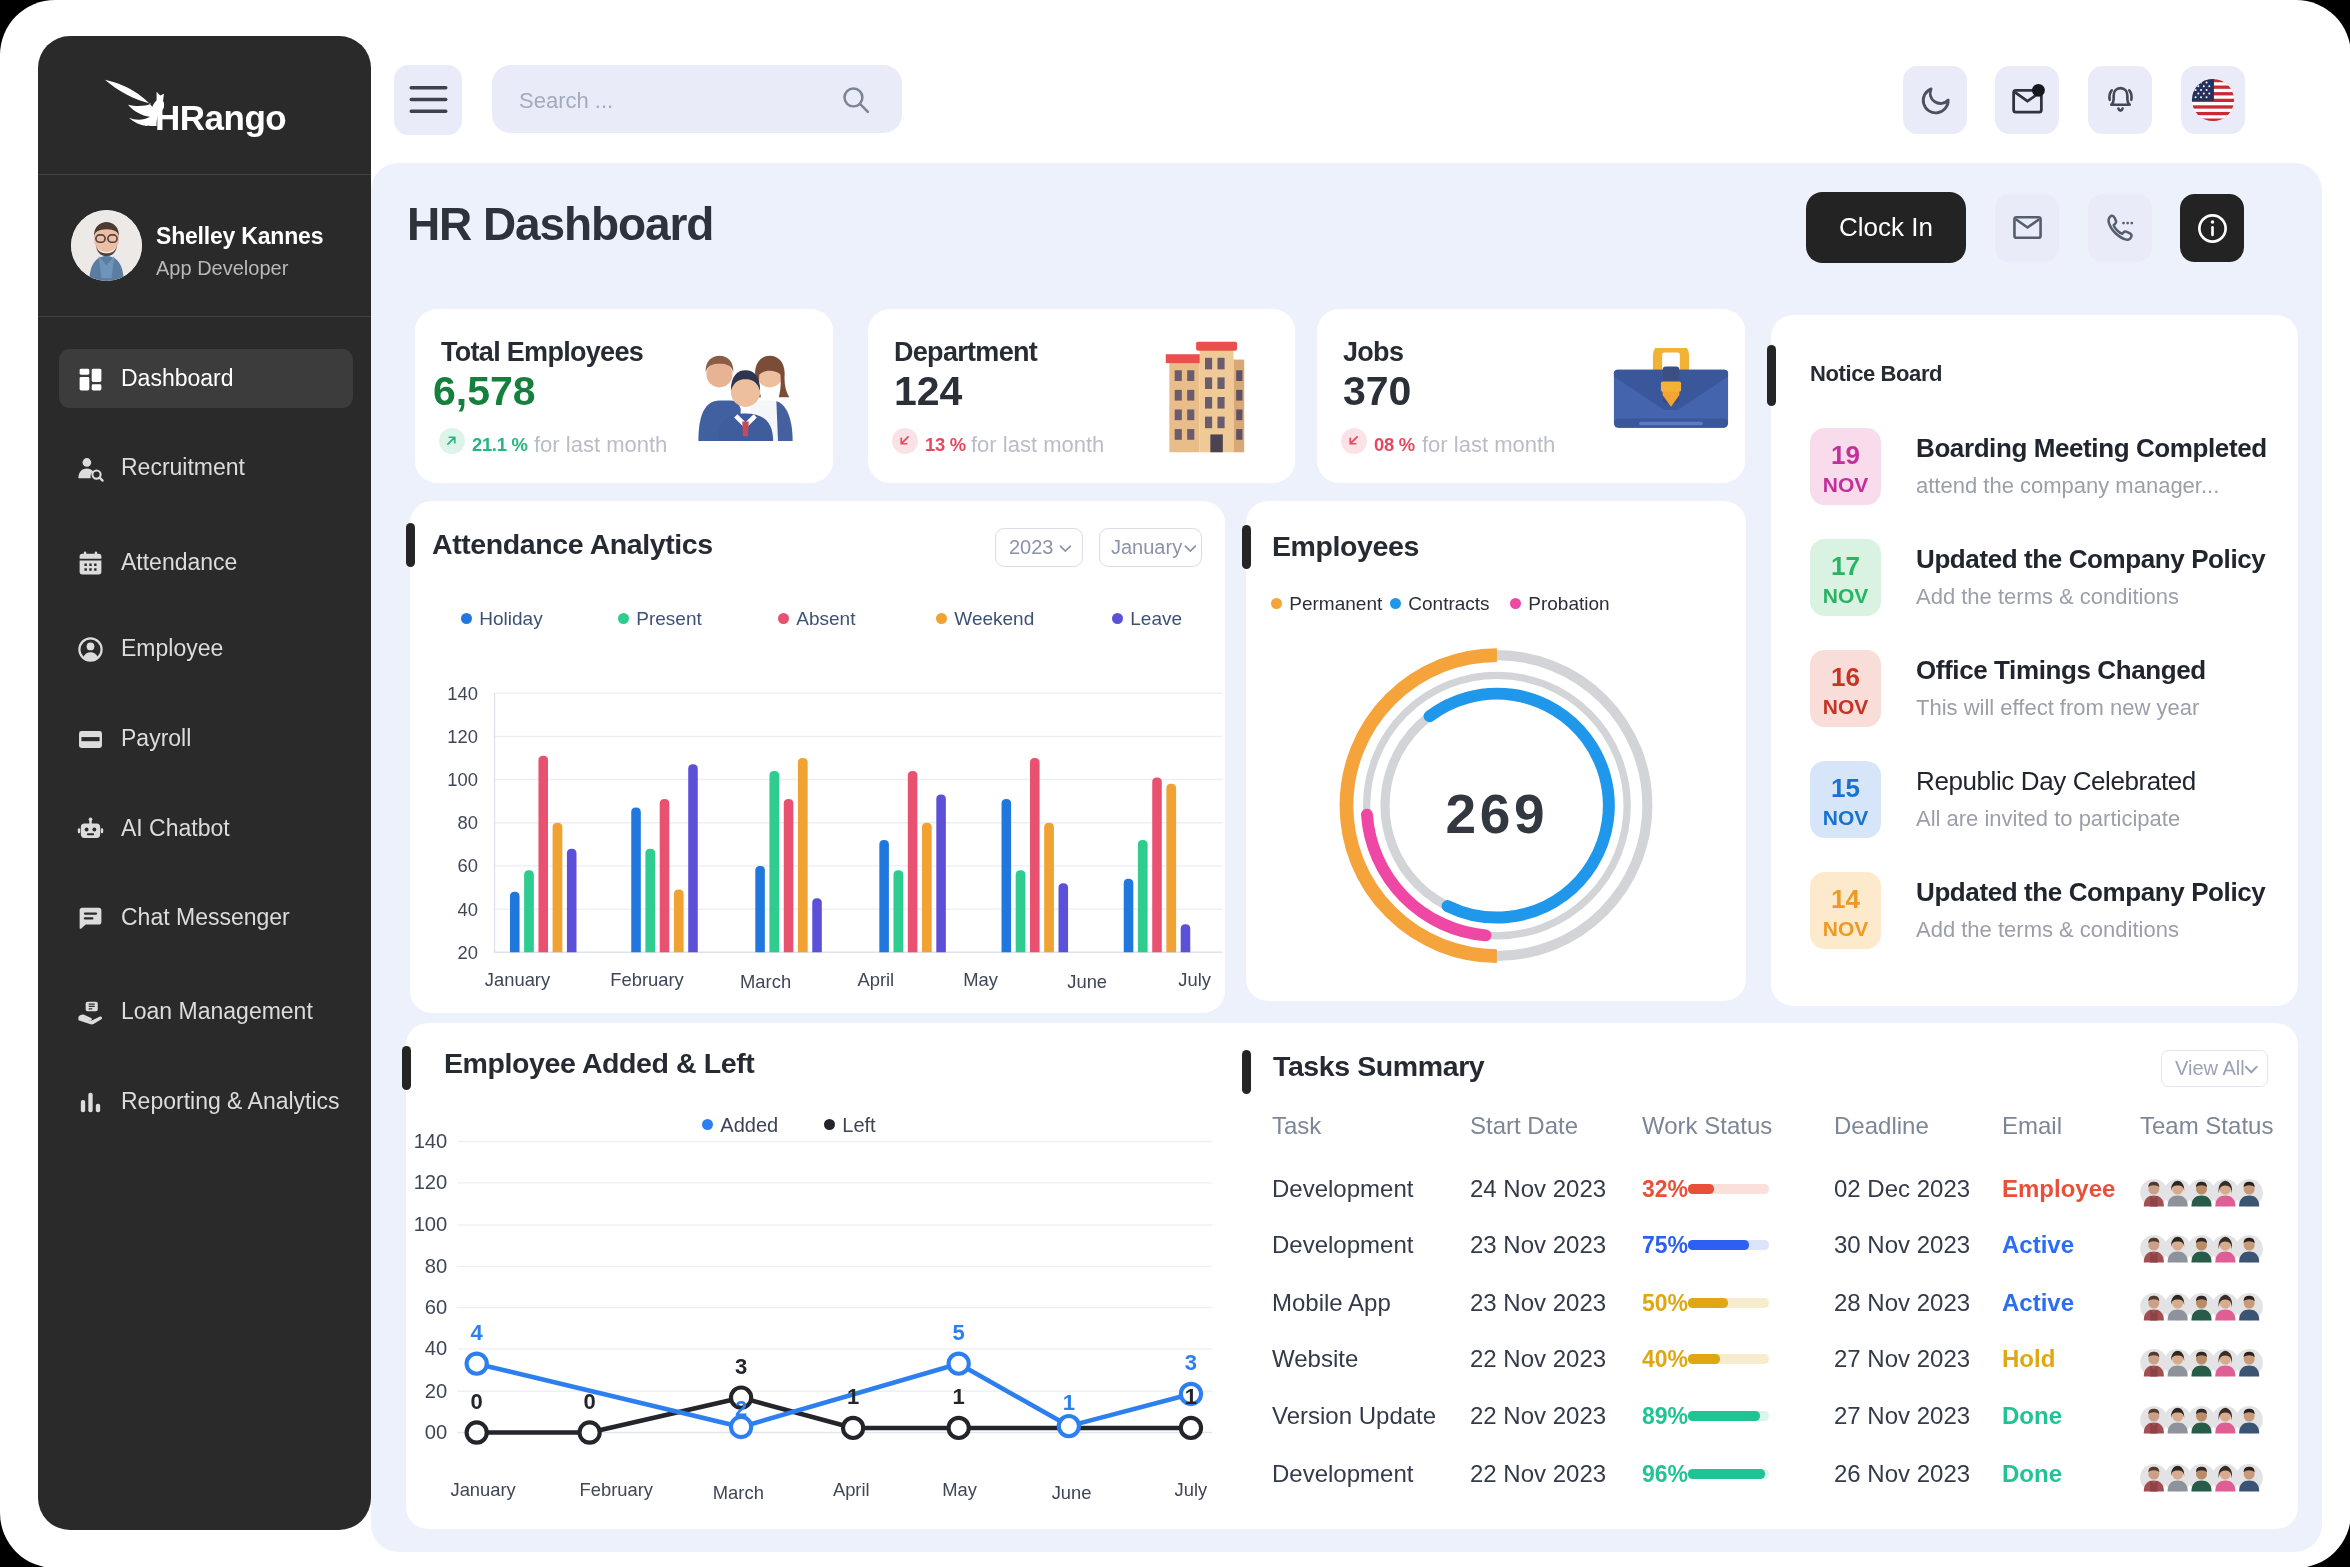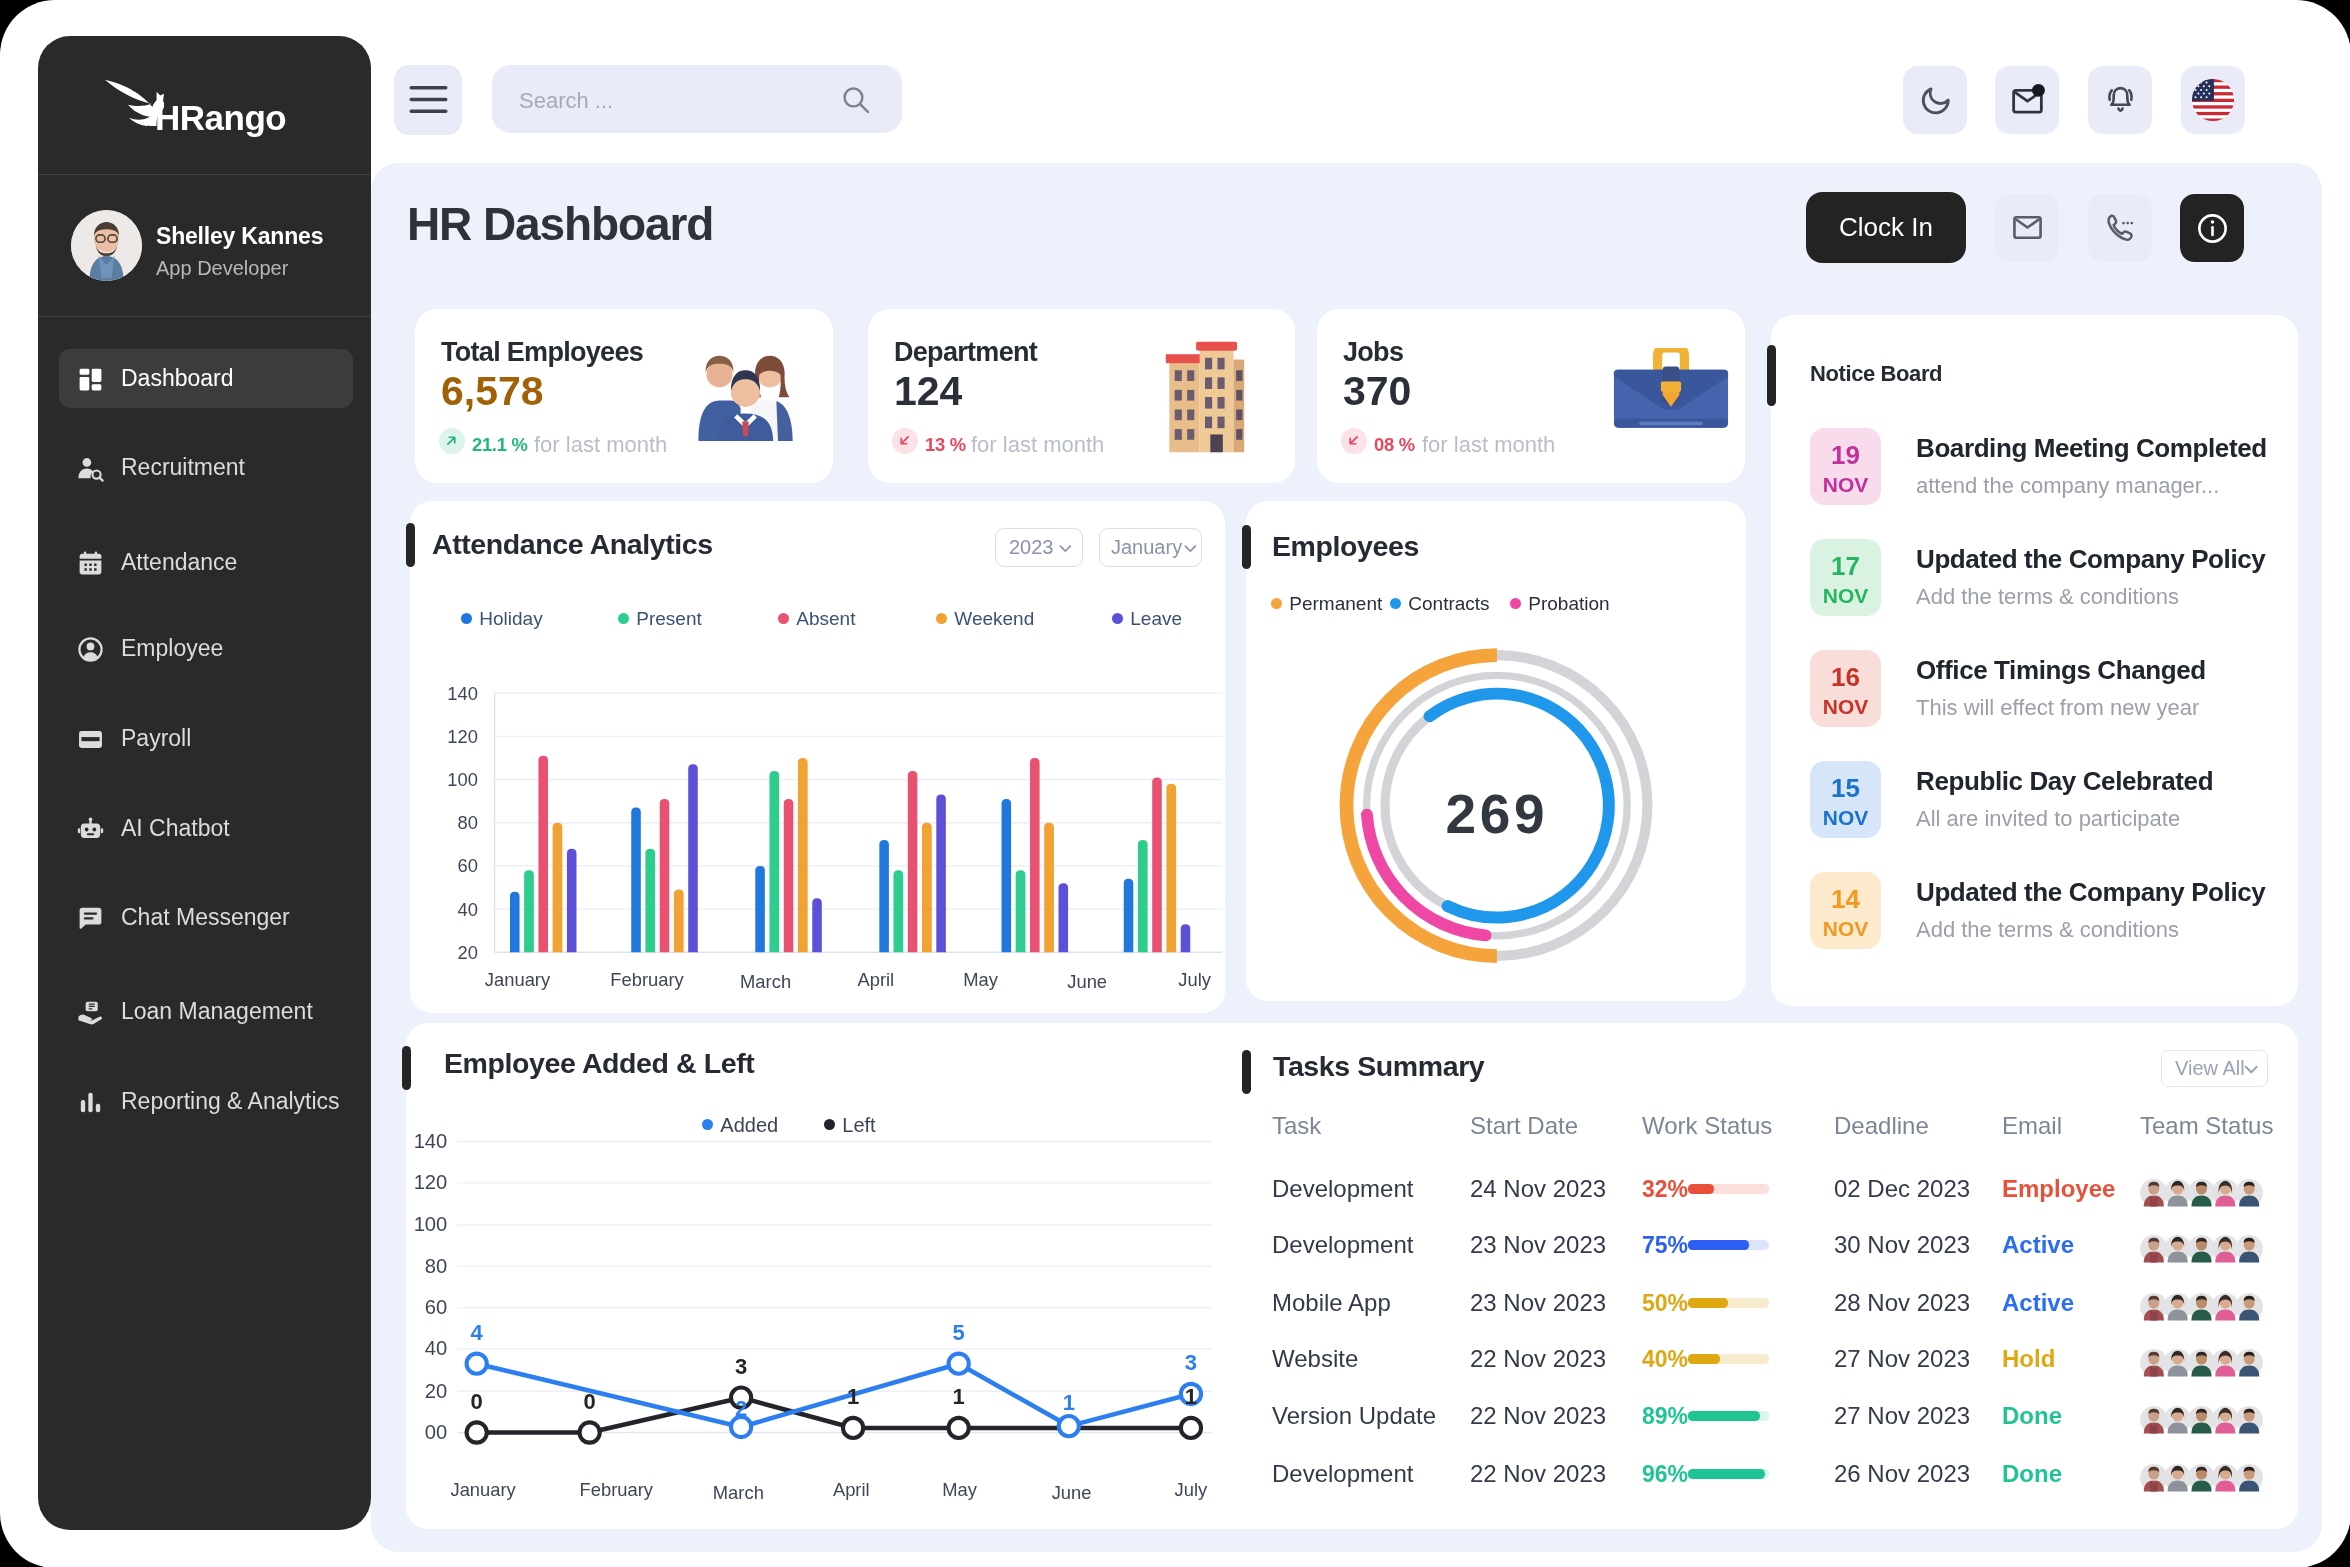--- a/index.html
+++ b/index.html
@@ -112,21 +112,21 @@
   <div class="abs" style="left:2180px;top:194px;width:64px;height:68px;background:#232323;border-radius:14.7px;">
     <svg class="abs" style="left:14.7px;top:16.5px;" width="35" height="35" viewBox="0 0 24 24">
         <circle cx="12" cy="12" r="9" fill="none" stroke="#fff" stroke-width="1.8"></circle>
         <rect x="11.1" y="10.3" width="1.8" height="7" rx="0.9" fill="#fff"></rect>
         <circle cx="12" cy="7.5" r="1.2" fill="#fff"></circle>
       </svg>
   </div>
 
   <div class="card" style="left:415px;top:309px;width:418px;height:174px;">
     <div class="abs" style="left:26px;top:27.5px;font-size:27px;font-weight:700;color:#272b33;letter-spacing:-0.7px;">Total Employees</div>
-    <div class="abs" style="left:26px;top:59px;font-size:41px;font-weight:700;color:#a16207;">6,578</div>
+    <div class="abs" style="left:18px;top:59px;font-size:41px;font-weight:700;color:#15803d;">6,578</div>
     <div class="abs" style="left:24px;top:119px;width:26px;height:26px;border-radius:50%;background:#ddf4eb;">
       <svg class="abs" style="left:6.4px;top:6.4px;" width="13" height="13" viewBox="0 0 18 18">
           <path d="M4 14 L13 5 M6 4.5 L13.5 4.5 L13.5 12" stroke="#27b380" stroke-width="2.4" fill="none" stroke-linecap="round" stroke-linejoin="round"></path>
         </svg>
     </div>
     <div class="abs" style="left:57px;top:125px;font-size:18.4px;font-weight:700;color:#25b87e;letter-spacing:-0.3px;">21.1 %</div>
     <div class="abs" style="left:119px;top:123px;font-size:22px;color:#b9bdc7;">for last month</div>
     <svg class="abs" style="left:277px;top:41px;" width="107" height="91" viewBox="0 0 124 112">
       <path d="M4 112 C4 80 12 62 30 62 L44 62 C50 62 54 66 56 72 L56 112 Z" fill="#41609f"></path>
       <circle cx="30" cy="30" r="16" fill="#e8b294"></circle>
@@ -231,21 +231,21 @@
       <div style="font-size:26px;font-weight:700;color:#c53425;margin-top:12px;">16</div>
         <div style="font-size:21px;font-weight:700;color:#c53425;margin-top:1.8px;">NOV</div>
     </div>
     <div class="abs" style="left:145px;top:340px;font-size:26px;font-weight:700;color:#20252e;letter-spacing:-0.4px;white-space:nowrap;">Office Timings Changed</div>
     <div class="abs" style="left:145px;top:380px;font-size:22px;color:#9a9fa9;white-space:nowrap;">This will effect from new year</div>
 
     <div class="abs" style="left:39px;top:446px;width:71px;height:77px;border-radius:14.7px;background:#d6e6f8;text-align:center;">
       <div style="font-size:26px;font-weight:700;color:#1a72cf;margin-top:12px;">15</div>
         <div style="font-size:21px;font-weight:700;color:#1a72cf;margin-top:1.8px;">NOV</div>
     </div>
-    <div class="abs" style="left:145px;top:451px;font-size:26px;font-weight:700;color:#20252e;letter-spacing:-0.4px;white-space:nowrap;">Republic Day Celebrated</div>
+    <div class="abs" style="left:145px;top:451px;font-size:26px;font-weight:400;color:#20252e;letter-spacing:-0.4px;white-space:nowrap;">Republic Day Celebrated</div>
     <div class="abs" style="left:145px;top:491px;font-size:22px;color:#9a9fa9;white-space:nowrap;">All are invited to participate</div>
 
     <div class="abs" style="left:39px;top:557px;width:71px;height:77px;border-radius:14.7px;background:#fdeacd;text-align:center;">
       <div style="font-size:26px;font-weight:700;color:#ef9a20;margin-top:12px;">14</div>
         <div style="font-size:21px;font-weight:700;color:#ef9a20;margin-top:1.8px;">NOV</div>
     </div>
     <div class="abs" style="left:145px;top:562px;font-size:26px;font-weight:700;color:#20252e;letter-spacing:-0.4px;white-space:nowrap;">Updated the Company Policy</div>
     <div class="abs" style="left:145px;top:602px;font-size:22px;color:#9a9fa9;white-space:nowrap;">Add the terms &amp; conditions</div>
   </div>
 

